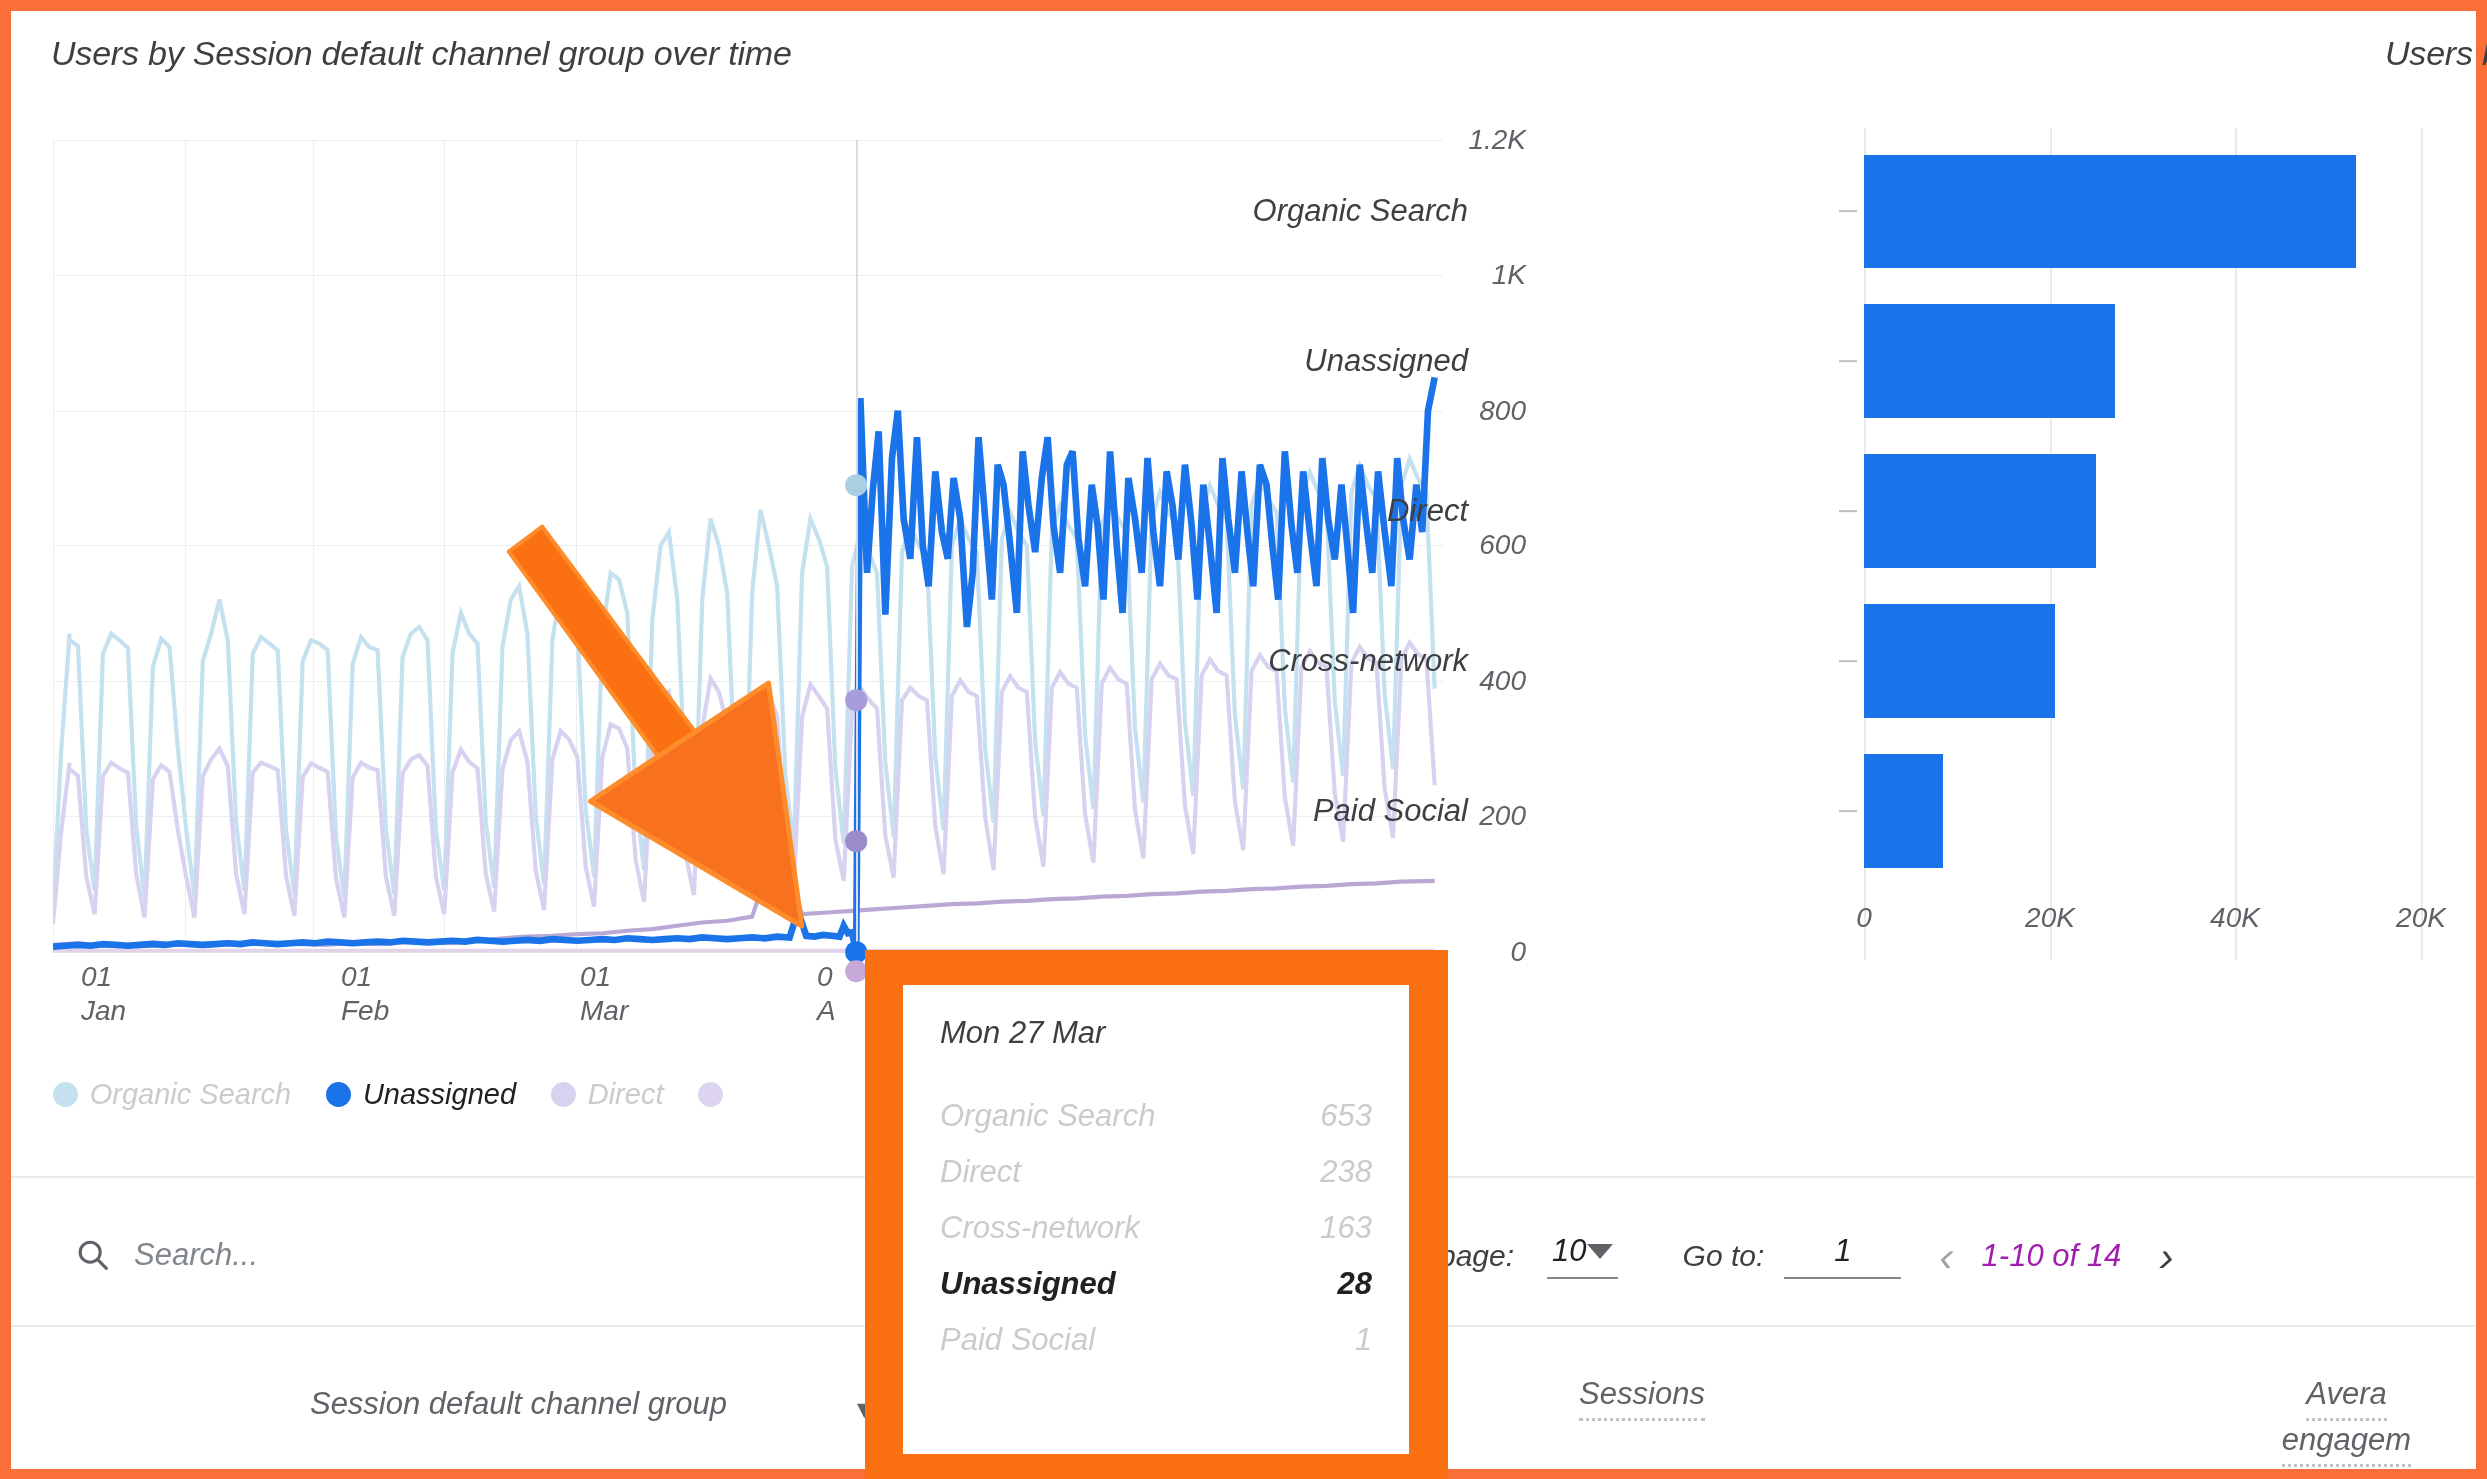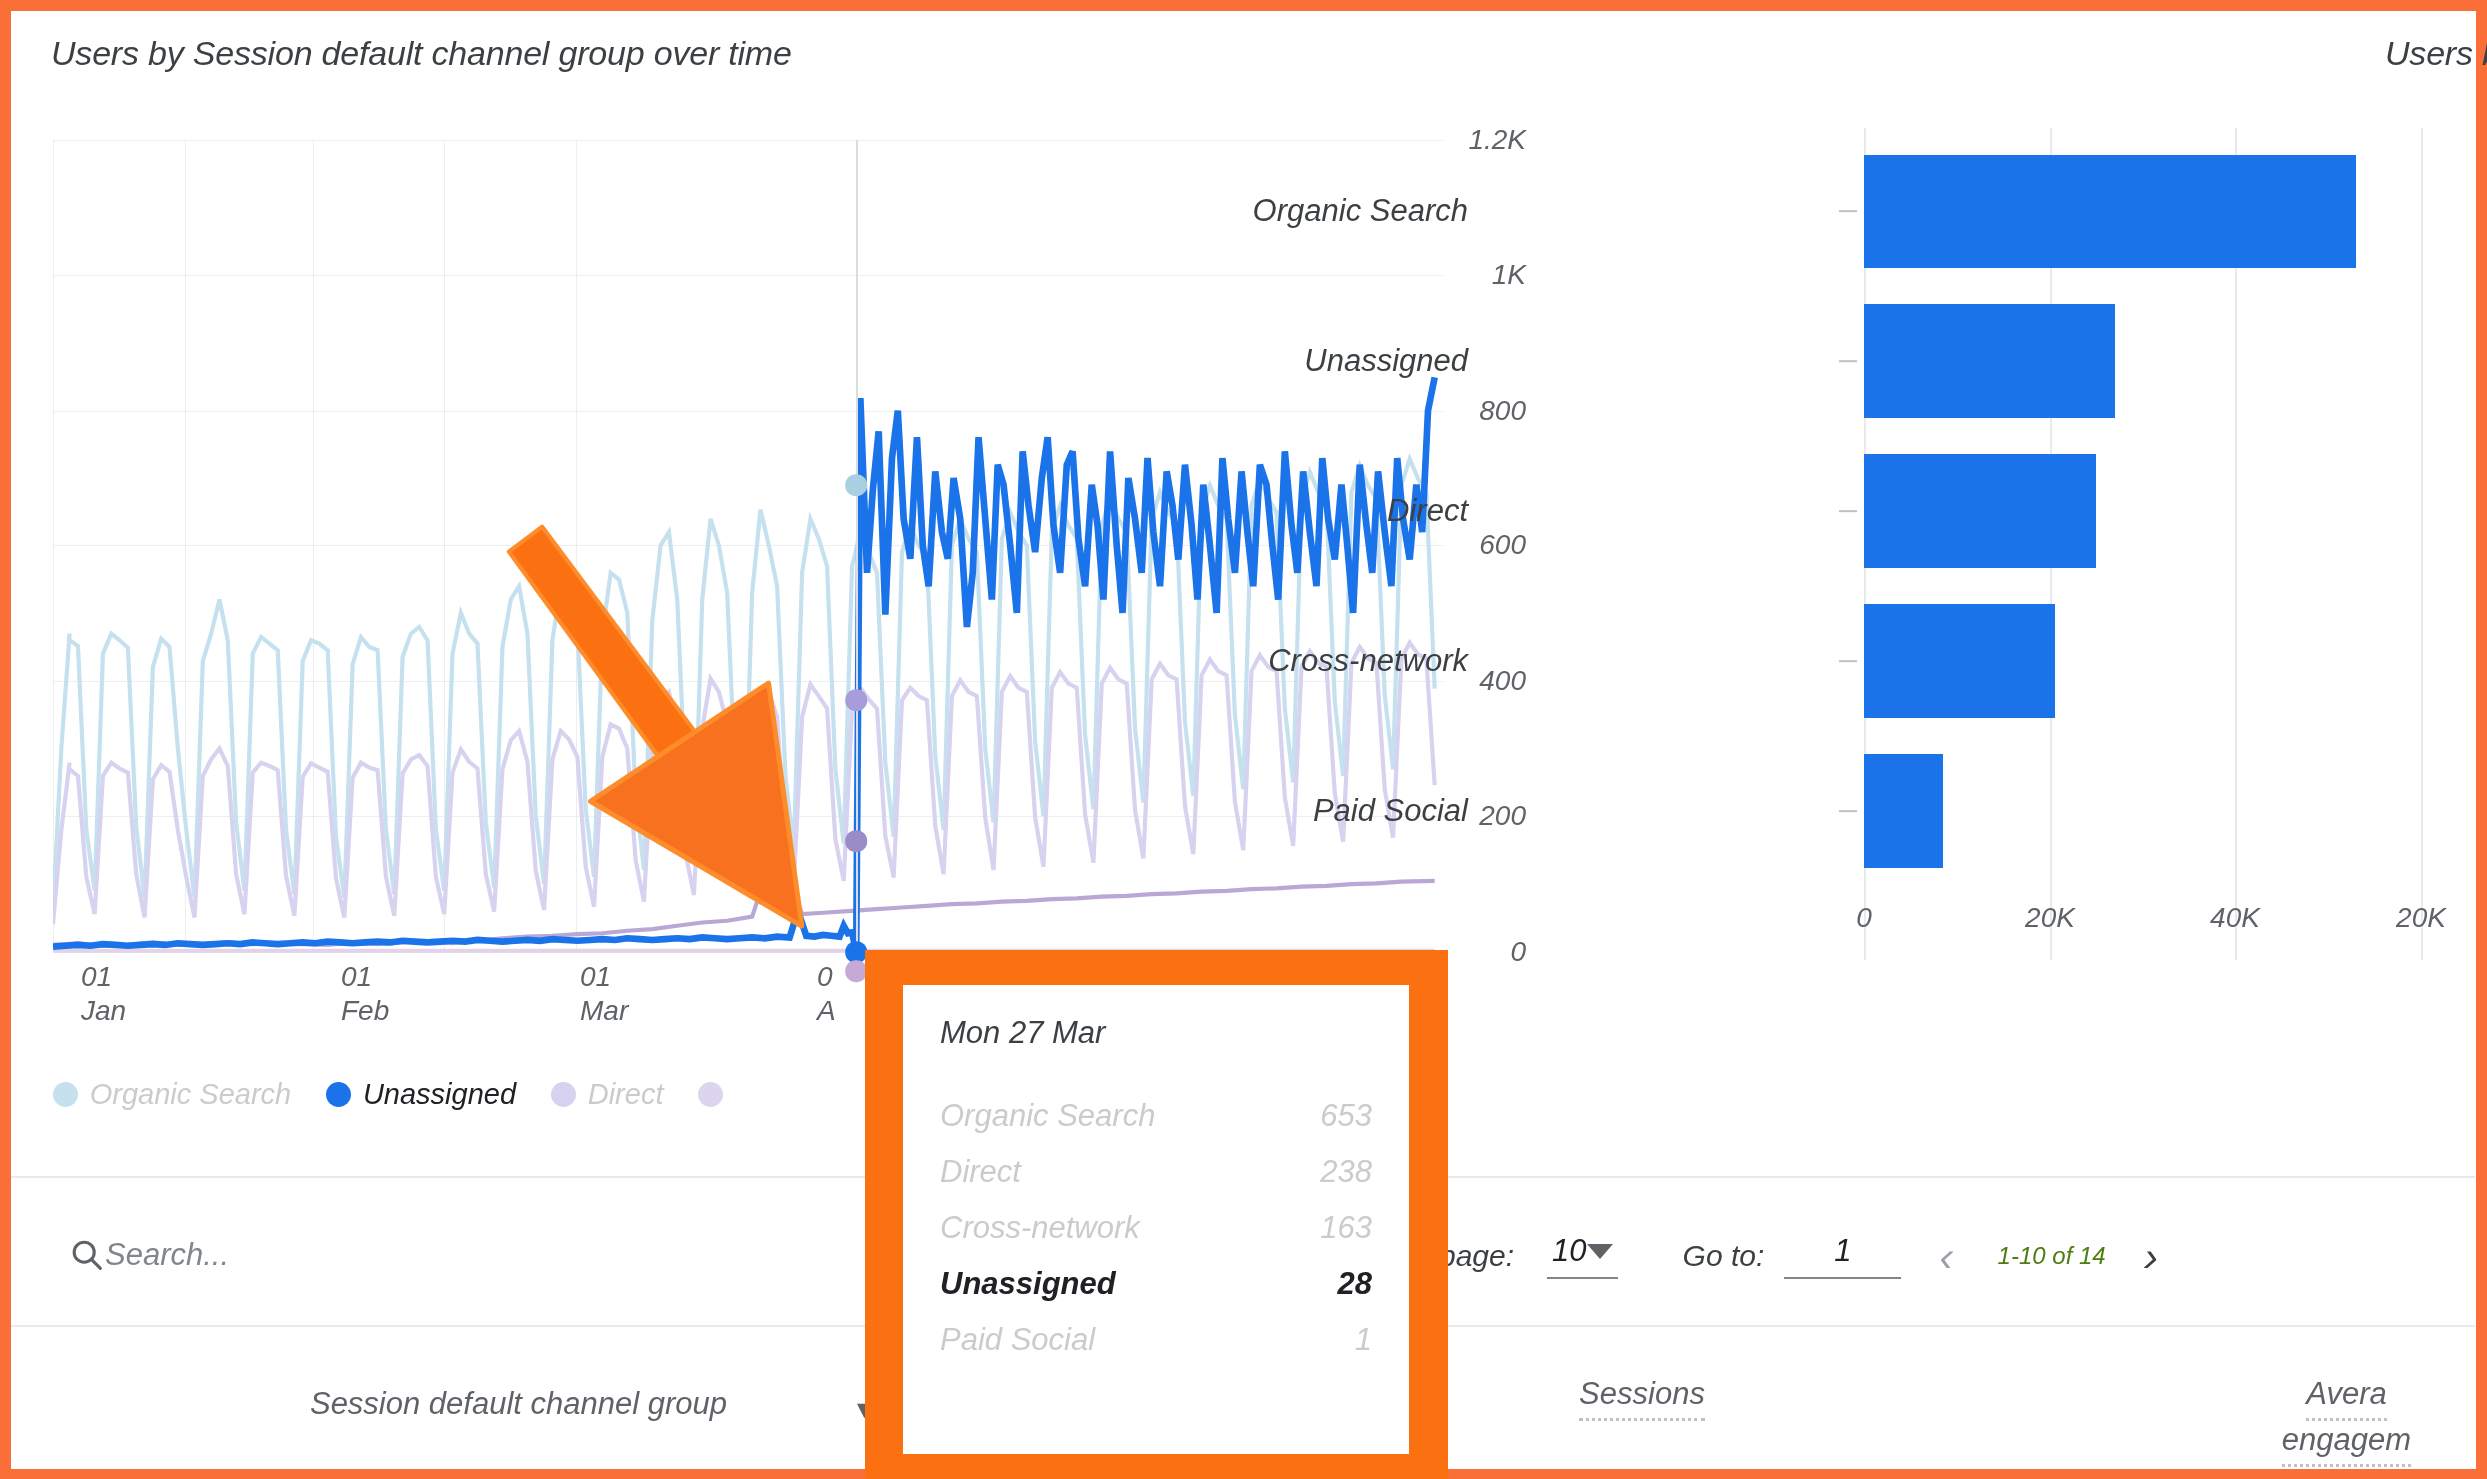--- a/index.html
+++ b/index.html
@@ -106,38 +106,38 @@
     white-space: nowrap; text-align: left;
   }
   .bar-tick { position: absolute; left: 962px; top: 50%; width: 18.3px; height: 1.7px; background: #bdc1c6; transform: translateY(-50%); }
   .bar-fill { position: absolute; left: 987px; top: 18.3px; bottom: 18.3px; background: #1a73e8; }
   .bar-vgrid{ position: absolute; top: 0; bottom: 0; width: 1.7px; background: #e8eaed; }
   .bar-xlab { position: absolute; font-size: 28px; color: #5f6368; transform: translateX(-50%); white-space: nowrap; }
 
   
   .divider { position: absolute; left: 0; width: 2464px; height: 1.7px; background: #e8eaed; }
 
-  .search-row { position: absolute; left: 57px; top: 1225px; display: flex; align-items: center; }
+  .search-row { position: absolute; left: 63px; top: 1225px; display: flex; align-items: center; gap: 23px; }
   .search-icon svg { display: block; }
   .search-text { font-size: 31px; color: #80868b; }
 
   .pager { position: absolute; left: 1428px; top: 1222px; display: flex; align-items: center; gap: 0; }
   .pg-label { font-size: 30px; color: #3c4043; }
   .pg-select {
     position: relative; margin-left: 33px;
     display: flex; align-items: center; 
     border-bottom: 2.5px solid #80868b; padding: 0 5px 8.3px 5px;
   }
   .pg-val { font-size: 31px; color: #202124; }
   .caret { width: 0; height: 0; border-left: 13.3px solid transparent; border-right: 13.3px solid transparent; border-top: 15px solid #5f6368; }
   .goto-label { margin-left: 65px; font-size: 30px; color: #3c4043; }
   .goto-box { margin-left: 20px; width: 117px; text-align: center; border-bottom: 2.5px solid #80868b; padding-bottom: 8.3px; font-size: 31px; color: #202124; }
   .chev { margin-left: 38px; font-size: 43px; color: #9aa0a6; line-height: 1; }
   .chev-next { color: #3c4043; }
-  .range { margin-left: 44px; font-size: 24px; color: #4d7c0f; white-space: nowrap; }
+  .range { margin-left: 28px; font-size: 31px; color: #a21caf; white-space: nowrap; }
 
   .thead { position: absolute; left: 0; top: 1324px; width: 2464px; height: 156px; }
   .th {
     position: absolute; font-size: 31px; color: #5f6368;
     text-align: center; line-height: 1.22;
   }
   .th .underdot { border-bottom: 3.3px dotted #bdc1c6; padding-bottom: 5px; display: inline-block; }
   .th-sort { position: absolute; font-size: 25px; color: #5f6368; }
 
   

